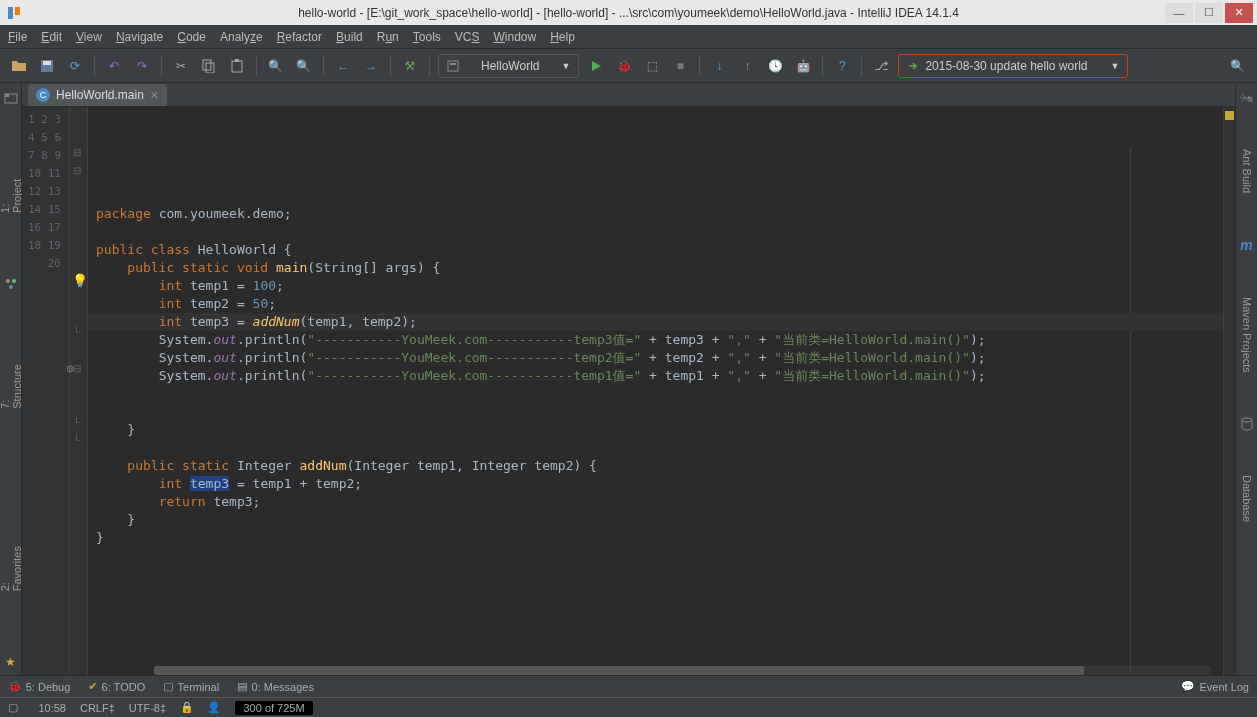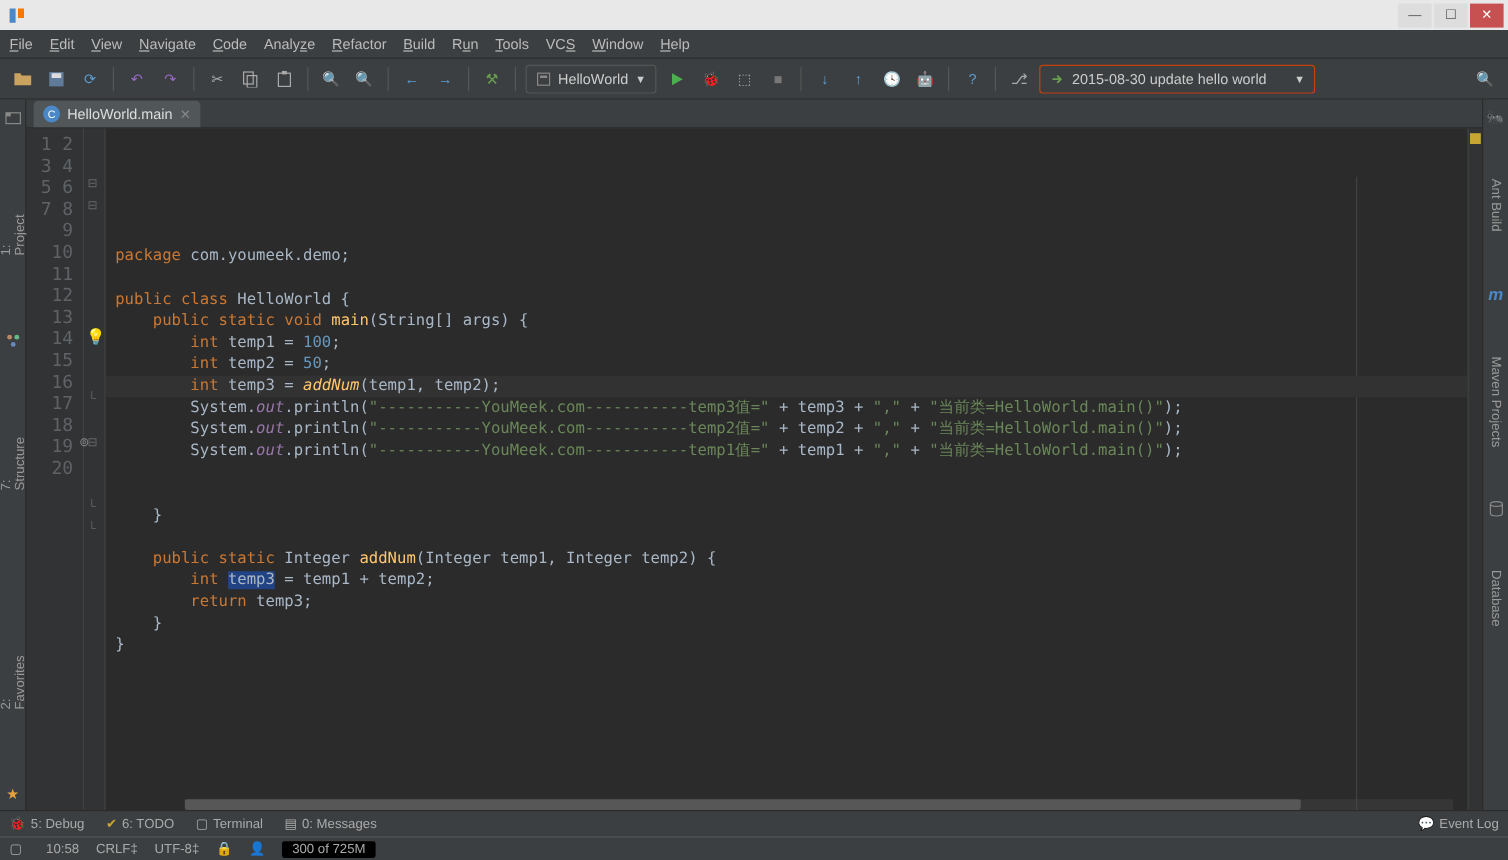--- a/index.html
+++ b/index.html
@@ -42,21 +42,21 @@
   height: 34px;
   background: #3c3f41;
   border-bottom: 1px solid #2b2b2b;
   display:flex;
   align-items:center;
   padding: 0 8px;
   gap: 6px;
 }
 .toolbar .tbtn { width:22px; height:22px; display:flex; align-items:center; justify-content:center; color:#aaa; border-radius:3px; }
 .toolbar .sep { width:1px; height:20px; background:#555; margin:0 2px; }
-.toolbar .runconf { border:1px solid #555; border-radius:3px; padding:2px 8px; display:flex; align-items:center; gap:6px; font-size:12px; color:#ccc; height:24px;}
+.toolbar .runconf { border:1px solid #555; border-radius:3px; padding:2px 8px; display:flex; align-items:center; gap:22px; font-size:12px; color:#ccc; height:24px;}
 .toolbar .vcscommit { border:1px solid #c2410c; border-radius:3px; padding:2px 8px; display:flex; align-items:center; gap:6px; font-size:12px; color:#ccc; height:24px; min-width:230px;}
 .toolbar .spacer { flex:1; }
 .main {
   display:flex;
   height: calc(717px - 25px - 24px - 34px - 22px - 20px);
 }
 .leftgutter {
   width: 22px;
   background: #3c3f41;
   border-right: 1px solid #2b2b2b;
@@ -78,21 +78,21 @@
   gap: 40px;
 }
 .rightgutter .vtab { writing-mode: vertical-rl; font-size:11px; color:#999; padding:4px 2px; cursor:pointer; }
 .rightgutter .m { color:#4a88c7; font-style:italic; font-weight:bold; font-size:14px;}
 .editorarea { flex:1; display:flex; flex-direction:column; background:#2b2b2b; }
 .tabrow { height:24px; background:#3c3f41; border-bottom:1px solid #2b2b2b; display:flex; align-items:flex-end; padding-left:6px;}
 .tab { background:#515658; border-top-left-radius:4px; border-top-right-radius:4px; padding:3px 8px; display:flex; align-items:center; gap:6px; font-size:12px; color:#ddd; height:22px;}
 .tab .ficon { width:14px; height:14px; background:#4a88c7; border-radius:50%; display:flex; align-items:center; justify-content:center; font-size:9px; color:#fff;}
 .tab .close { color:#888; font-size:11px; }
 .codewrap { flex:1; display:flex; position:relative; }
-.gutter { width:48px; background:#313335; border-right:1px solid #414141; text-align:right; padding:4px 8px 4px 4px; color:#606366; font-family:Consolas,monospace; font-size:15px; line-height:18px; }
+.gutter { width:48px; background:#313335; border-right:1px solid #414141; text-align:right; padding:4px 8px 4px 4px; color:#606366; font-family:Consolas,monospace; font-size:11px; line-height:18px; }
 .foldgutter { width:18px; background:#313335; border-right:1px solid #414141; position:relative; }
 .foldgutter .fm { position:absolute; left:3px; color:#666; font-size:10px;}
 .code { flex:1; padding:4px 8px; font-family:Consolas,monospace; font-size:13px; line-height:18px; white-space:pre; color:#a9b7c6; position:relative; overflow:hidden;margin-top:40px;}
 .code .hl-line { position:absolute; left:0; right:0; height:18px; background:#323232; }
 .kw { color:#cc7832; }
 .str { color:#6a8759; }
 .num { color:#6897bb; }
 .fn { color:#ffc66d; }
 .fni { color:#ffc66d; font-style:italic; }
 .field { color:#9876aa; font-style:italic; }
@@ -115,20 +115,21 @@
 <body>
 
 <div class="titlebar">
   <div class="logo">
     <svg width="16" height="16" viewBox="0 0 16 16">
         <rect width="16" height="16" fill="none"></rect>
         <path d="M2 2h5v12H2z" fill="#4a88c7"></path>
         <path d="M9 2h5v8H9z" fill="#f57900"></path>
       </svg>
   </div>
+  <div class="title">hello-world - [E:\git_work_space\hello-world] - [hello-world] - ...\src\com\youmeek\demo\HelloWorld.java - IntelliJ IDEA 14.1.4</div>
   <div class="winbtns">
     <div class="winbtn">—</div>
     <div class="winbtn">☐</div>
     <div class="winbtn" style="background:#c75050;color:#fff">✕</div>
   </div>
 </div>
 
 <div class="menubar">
   <span class="mitem"><u>F</u>ile</span>
   <span class="mitem"><u>E</u>dit</span>

